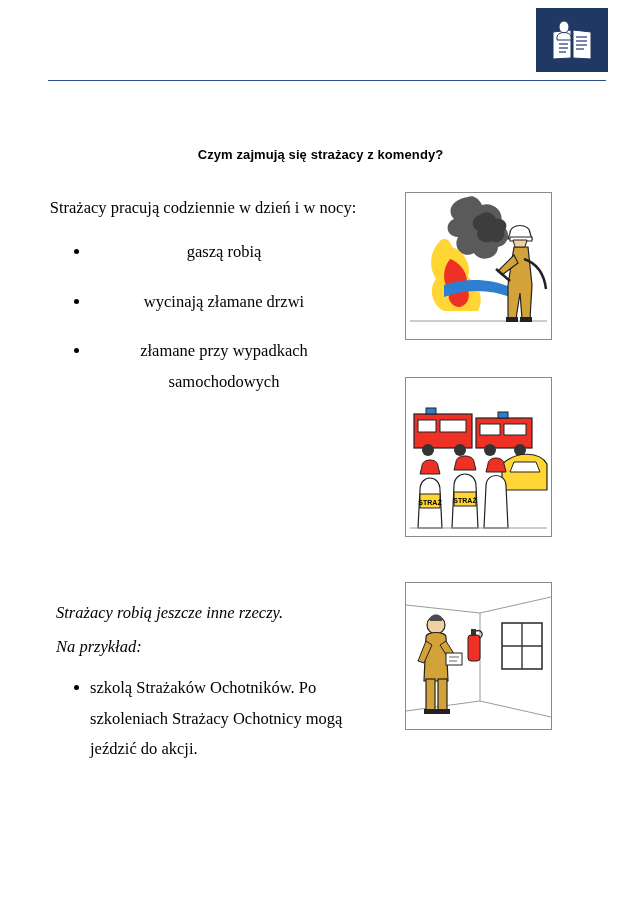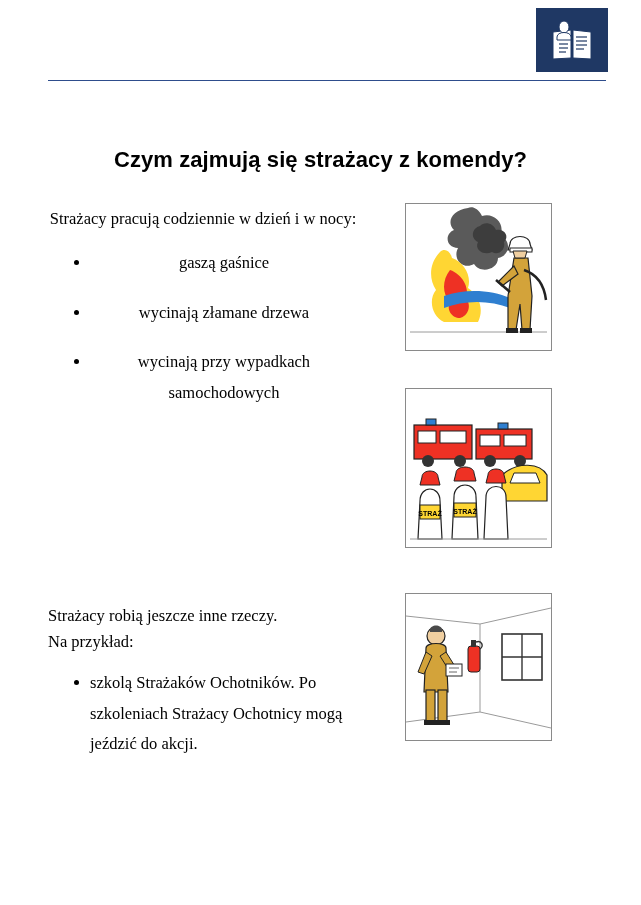--- a/index.html
+++ b/index.html
@@ -47,21 +47,21 @@
     height: 0;
     border-top: 1px solid #2e4d8c;
   }
 
   
   .title {
     margin: 52px 0 0 0;
     text-align: center;
     font-family: "Liberation Sans", sans-serif;
     font-weight: bold;
-    font-size: 22px;
+    font-size: 13px;
     letter-spacing: 0.1px;
     color: #000000;
   }
 
   
   .content {
     position: relative;
     margin-top: 30px;
   }
 
@@ -107,22 +107,23 @@
   
   .block2 {
     position: absolute;
     left: 48px;
     width: 310px;
     top: 400px;
     font-size: 16.5px;
     line-height: 1.9;
   }
   .block2 p {
-    margin: 0;
+    margin: 8px;
     line-height: 1.55;
+    font-style: italic;
   }
 
   
   .fig {
     position: absolute;
     border: 1px solid #8a8a8a;
     background: #ffffff;
     box-sizing: border-box;
     overflow: hidden;
   }
@@ -160,23 +161,23 @@
   <div class="header-rule"></div>
 </div>
 
 <h1 class="title">Czym zajmują się strażacy z komendy?</h1>
 
 <div class="content">
 
   <div class="text-col">
     <p class="intro">Strażacy pracują codziennie w dzień i w nocy:</p>
     <ul class="bullets">
-      <li>gaszą gaśnice</li>
-      <li>wycinają złamane drzewa</li>
-      <li>wycinają przy wypadkach samochodowych</li>
+      <li>gaszą robią</li>
+      <li>wycinają złamane drzwi</li>
+      <li>złamane przy wypadkach samochodowych</li>
     </ul>
   </div>
 
   <div class="block2">
     <p>Strażacy robią jeszcze inne rzeczy.</p>
     <p>Na przykład:</p>
     <ul class="bullets tight">
       <li>szkolą Strażaków Ochotników. Po szkoleniach Strażacy Ochotnicy mogą jeździć do akcji.</li>
     </ul>
   </div>

